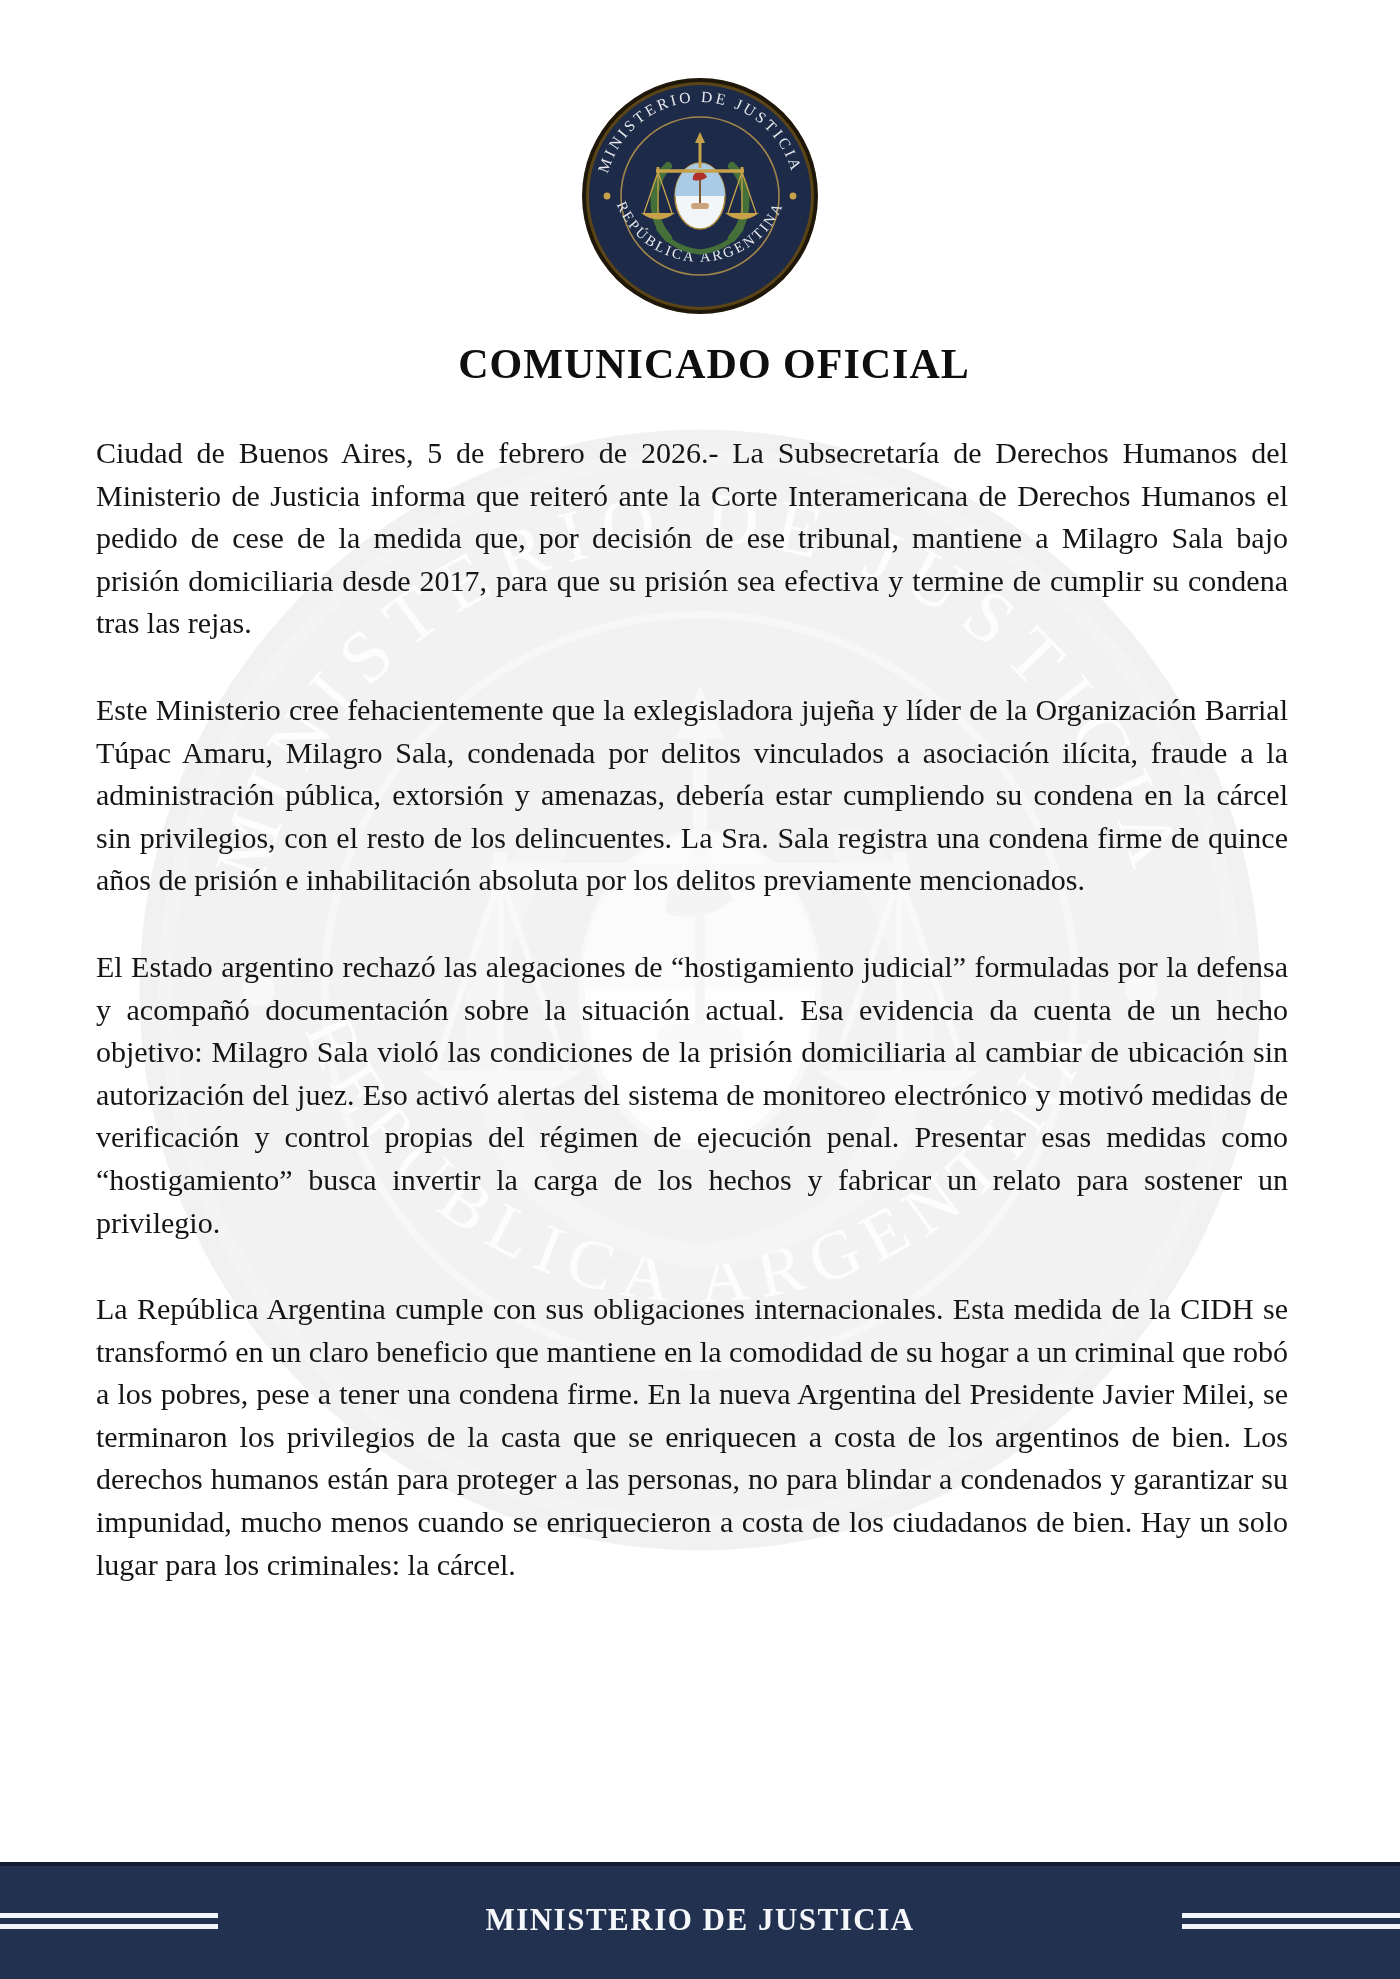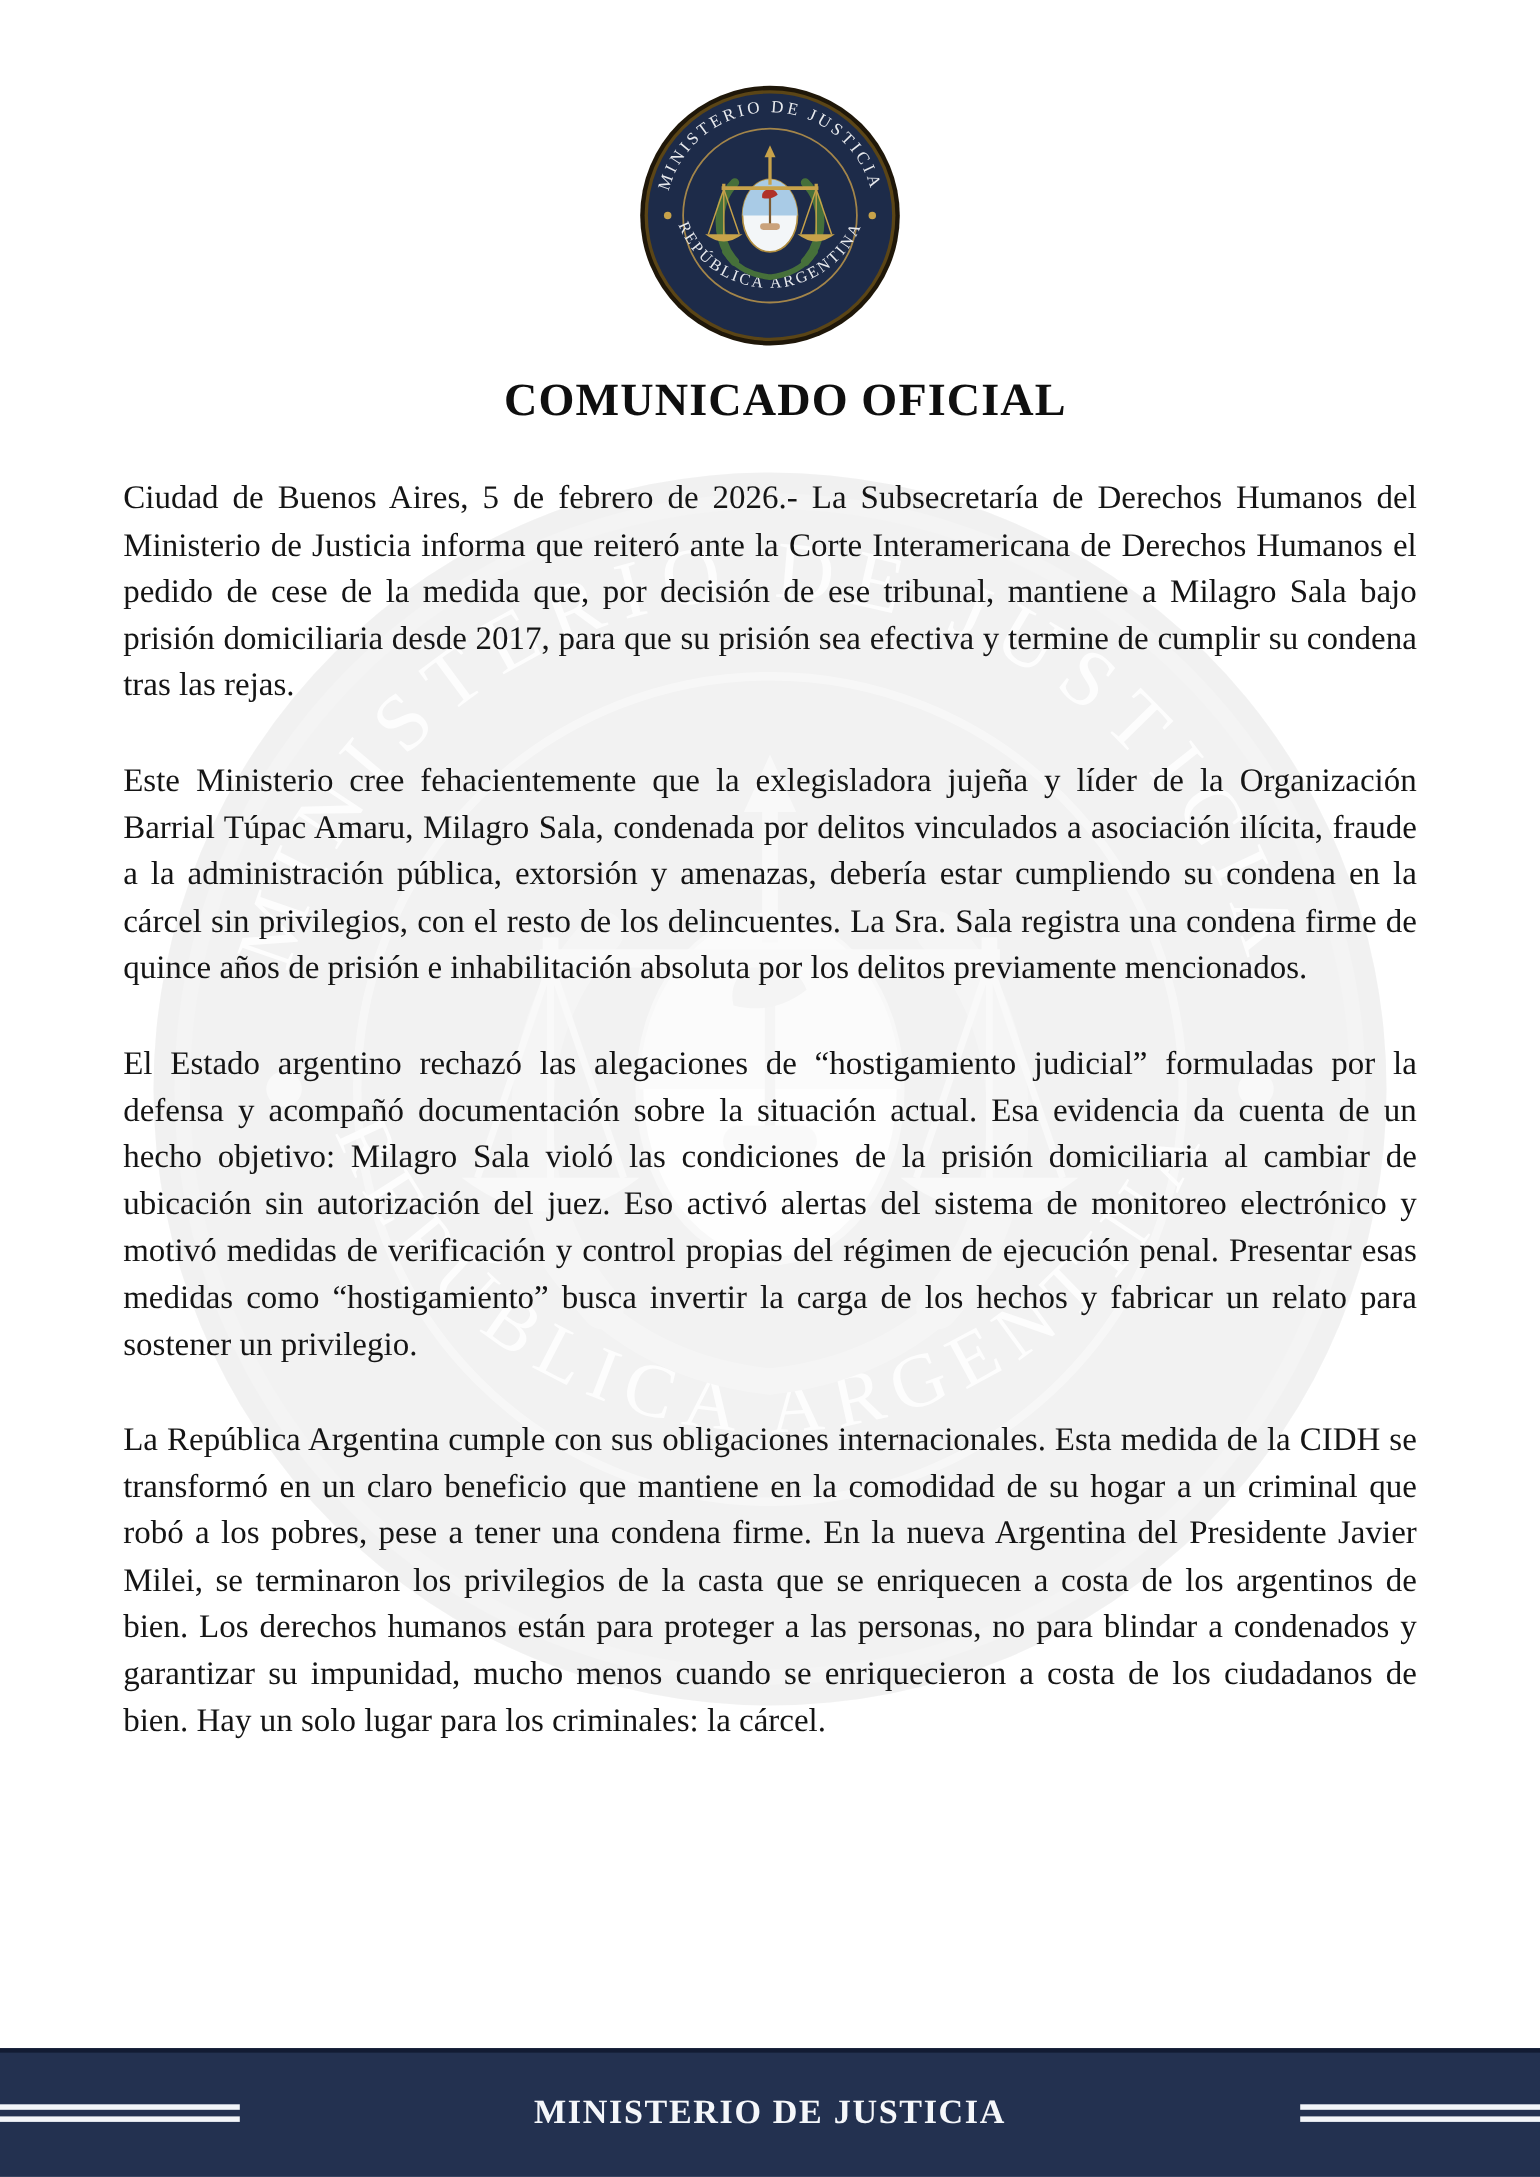--- a/index.html
+++ b/index.html
@@ -45,21 +45,21 @@
     font-weight: bold;
     letter-spacing: 1px;
     color: #0f0f0f;
     z-index: 2;
     padding-left: 28px;
   }
 
   
   .content {
     position: absolute;
-    top: 432px; left: 112px; right: 112px;
+    top: 432px; left: 96px; right: 112px;
     z-index: 1;
   }
   .content p {
     margin: 0 0 44px 0;
     font-size: 30px;
     line-height: 42.6px;
     text-align: justify;
     text-justify: inter-word;
     color: #151515;
   }

